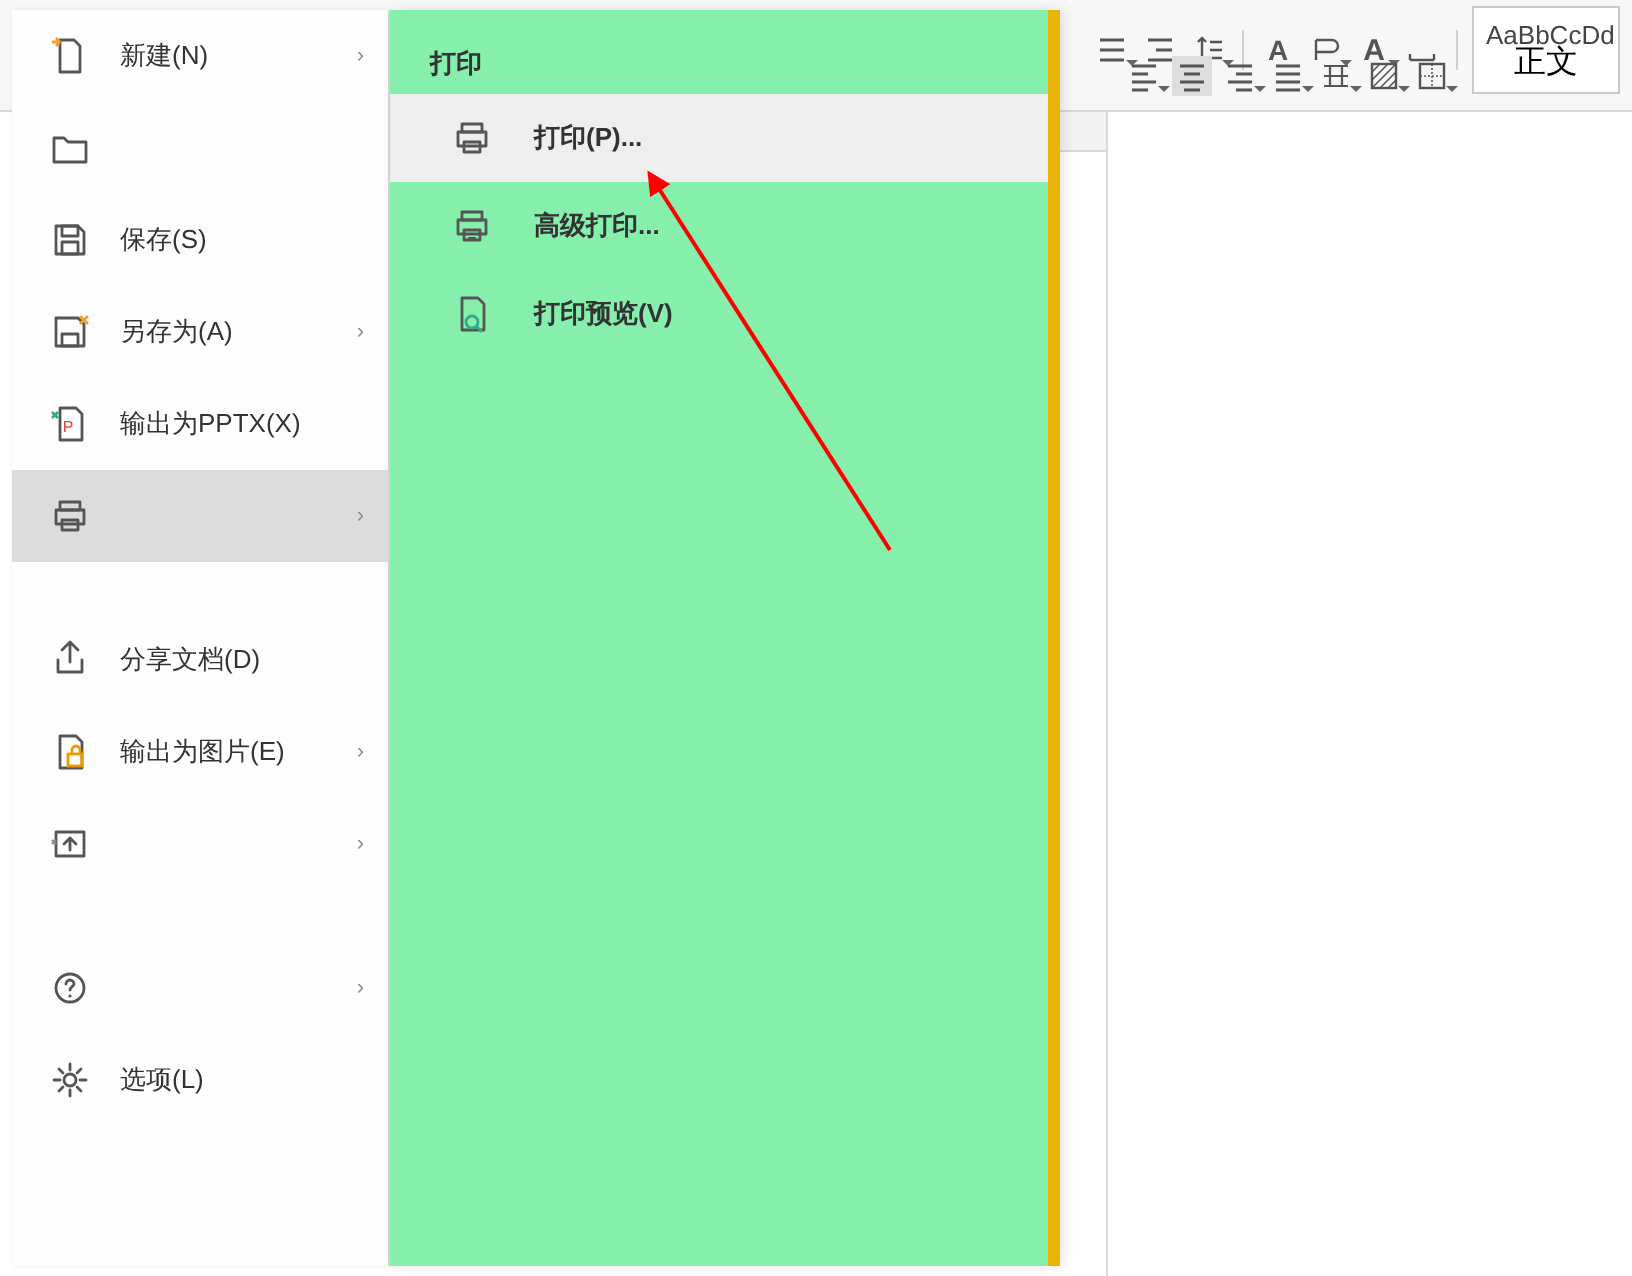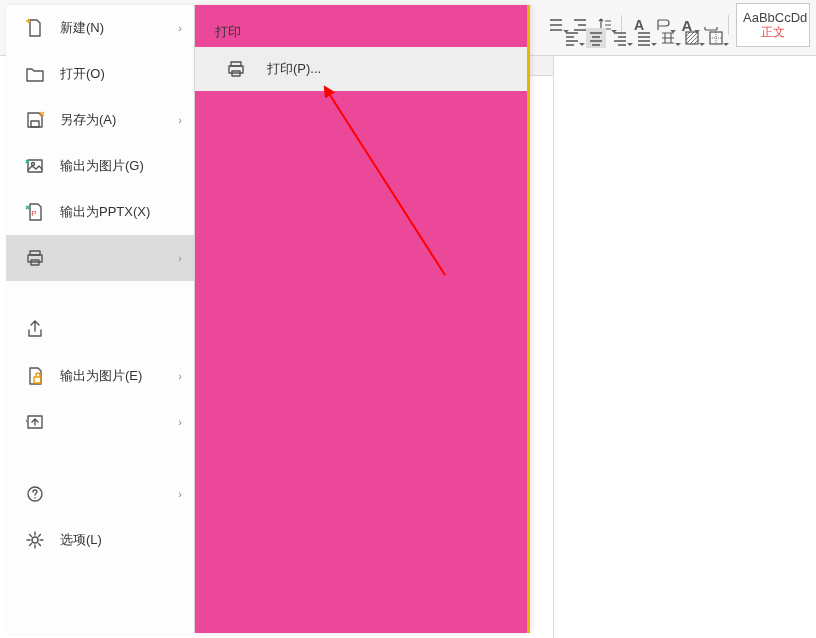--- a/index.html
+++ b/index.html
@@ -42,21 +42,21 @@
     padding: 2px 6px;
     text-align: center;
     font-size: 12px;
     line-height: 14px;
     color: #333;
     height: 44px;
     width: 74px;
     display:flex; flex-direction:column; justify-content:center;
   }
   .style-box .name { font-size: 13px; color:#444; }
-  .style-box .label { font-size: 12px; color:#ef4444; }
+  .style-box .label { font-size: 16px; color:#000000; }
 
   .second-row {
     position:absolute;
     top:28px; right:90px;
     display:flex; gap:4px; align-items:center;
   }
 
   
   .file-menu {
     position: absolute;
@@ -91,24 +91,25 @@
     font-size: 11px;
   }
   .menu-gap { height: 26px; }
 
   
   .submenu {
     position: absolute;
     top: 5px; left: 195px;
     width: 335px;
     height: 628px;
-    background: #ec4899;
-    border-right: 3px solid #eab308;
+    background: #86efac;
+    border-right: 6px solid #eab308;
     box-shadow: 2px 0 6px rgba(0,0,0,0.10);
     padding-top: 18px;
+    font-weight: bold;
   }
   .submenu-header {
     font-size: 13px;
     color: #333;
     padding: 0 0 6px 20px;
   }
   .sub-item {
     display: flex;
     align-items: center;
     height: 44px;
@@ -246,47 +247,45 @@
         </span>
         <span class="label">新建(N)</span>
         <span class="chevron">›</span>
       </div>
       <div class="menu-item">
         <span class="icon">
           <svg width="20" height="20">
             <path d="M2 5h5l2 2h9v10H2z" stroke="#555" stroke-width="1.4" fill="none" stroke-linecap="round" stroke-linejoin="round"></path>
           </svg>
         </span>
-        <span class="label">打开(O)</span>
+      </div>
+      <div class="menu-item">
+        <span class="icon">
+          <svg width="20" height="20">
+            <path d="M3 3h11l3 3v11H3z" stroke="#555" stroke-width="1.4" fill="none" stroke-linecap="round" stroke-linejoin="round"></path>
+            <rect x="6" y="3" width="8" height="5" stroke="#555" stroke-width="1.4" fill="none" stroke-linecap="round" stroke-linejoin="round"></rect>
+            <rect x="6" y="11" width="8" height="6" stroke="#555" stroke-width="1.4" fill="none" stroke-linecap="round" stroke-linejoin="round"></rect>
+          </svg>
+        </span>
+        <span class="label">保存(S)</span>
       </div>
       <div class="menu-item">
         <span class="icon">
           <svg width="20" height="20">
             <path d="M3 3h11l3 3v11H3z" stroke="#555" stroke-width="1.4" fill="none" stroke-linecap="round" stroke-linejoin="round"></path>
             <rect x="6" y="11" width="8" height="6" stroke="#555" stroke-width="1.4" fill="none" stroke-linecap="round" stroke-linejoin="round"></rect>
             <path d="M15 2l4 4M15 6l4-4" stroke="#f0a030" stroke-width="1.4"></path>
           </svg>
         </span>
         <span class="label">另存为(A)</span>
         <span class="chevron">›</span>
       </div>
       <div class="menu-item">
         <span class="icon">
           <svg width="20" height="20">
-            <rect x="3" y="4" width="14" height="12" stroke="#555" stroke-width="1.4" fill="none" stroke-linecap="round" stroke-linejoin="round"></rect>
-            <circle cx="8" cy="8" r="1.5" stroke="#555" stroke-width="1.4" fill="none" stroke-linecap="round" stroke-linejoin="round"></circle>
-            <path d="M3 14l4-4 4 3 3-3 3 3" stroke="#555" stroke-width="1.4" fill="none" stroke-linecap="round" stroke-linejoin="round"></path>
-            <path d="M1 4l3 3M1 7l3-3" stroke="#3a8" stroke-width="1.4"></path>
-          </svg>
-        </span>
-        <span class="label">输出为图片(G)</span>
-      </div>
-      <div class="menu-item">
-        <span class="icon">
-          <svg width="20" height="20">
             <path d="M5 2h8l3 3v13H5z" stroke="#555" stroke-width="1.4" fill="none" stroke-linecap="round" stroke-linejoin="round"></path>
             <text x="9" y="14" font-size="8" fill="#d44" text-anchor="middle">P</text>
             <path d="M1 4l3 3M1 7l3-3" stroke="#3a8" stroke-width="1.4"></path>
           </svg>
         </span>
         <span class="label">输出为PPTX(X)</span>
       </div>
       <div class="menu-item selected">
         <span class="icon">
           <svg width="20" height="20">
@@ -300,20 +299,21 @@
     </div>
   <div class="menu-gap"></div>
   <div id="menu-block-2">
       <div class="menu-item">
         <span class="icon">
           <svg width="20" height="20">
             <path d="M4 10v6h12v-6" stroke="#555" stroke-width="1.4" fill="none" stroke-linecap="round" stroke-linejoin="round"></path>
             <path d="M10 2v9M6 5l4-4 4 4" stroke="#555" stroke-width="1.4" fill="none" stroke-linecap="round" stroke-linejoin="round"></path>
           </svg>
         </span>
+        <span class="label">分享文档(D)</span>
       </div>
       <div class="menu-item">
         <span class="icon">
           <svg width="20" height="20">
             <path d="M5 2h8l3 3v13H5z" stroke="#555" stroke-width="1.4" fill="none" stroke-linecap="round" stroke-linejoin="round"></path>
             <rect x="9" y="11" width="7" height="6" stroke="#e90" stroke-width="1.4" fill="none"></rect>
             <path d="M11 11v-2a2 2 0 014 0v2" stroke="#e90" stroke-width="1.4" fill="none"></path>
           </svg>
         </span>
         <span class="label">输出为图片(E)</span>
@@ -359,20 +359,41 @@
   <div id="submenu-items">
       <div class="sub-item hover">
         <span class="icon">
           <svg width="20" height="20">
             <rect x="5" y="3" width="10" height="4" stroke="#555" stroke-width="1.4" fill="none" stroke-linecap="round" stroke-linejoin="round"></rect>
             <rect x="3" y="7" width="14" height="7" stroke="#555" stroke-width="1.4" fill="none" stroke-linecap="round" stroke-linejoin="round"></rect>
             <rect x="6" y="12" width="8" height="5" stroke="#555" stroke-width="1.4" fill="none" stroke-linecap="round" stroke-linejoin="round"></rect>
           </svg>
         </span>
         <span>打印(P)...</span>
+      </div>
+      <div class="sub-item">
+        <span class="icon">
+          <svg width="20" height="20">
+            <rect x="5" y="3" width="10" height="4" stroke="#555" stroke-width="1.4" fill="none" stroke-linecap="round" stroke-linejoin="round"></rect>
+            <rect x="3" y="7" width="14" height="7" stroke="#555" stroke-width="1.4" fill="none" stroke-linecap="round" stroke-linejoin="round"></rect>
+            <rect x="6" y="12" width="8" height="5" stroke="#555" stroke-width="1.4" fill="none" stroke-linecap="round" stroke-linejoin="round"></rect>
+            <path d="M8 14h4M8 16h4" stroke="#555" stroke-width="1"></path>
+          </svg>
+        </span>
+        <span>高级打印...</span>
+      </div>
+      <div class="sub-item">
+        <span class="icon">
+          <svg width="20" height="20">
+            <path d="M5 2h8l3 3v13H5z" stroke="#555" stroke-width="1.4" fill="none" stroke-linecap="round" stroke-linejoin="round"></path>
+            <circle cx="10" cy="14" r="3" stroke="#3a8" stroke-width="1.4" fill="none"></circle>
+            <path d="M12 16l3 3" stroke="#3a8" stroke-width="1.4"></path>
+          </svg>
+        </span>
+        <span>打印预览(V)</span>
       </div>
     </div>
 </div>
 
 <svg class="arrow-svg">
   <defs>
     <marker id="ah" markerWidth="10" markerHeight="10" refX="2" refY="3" orient="auto">
       <path d="M0,0 L6,3 L0,6 Z" fill="#ff0000"></path>
     </marker>
   </defs>

